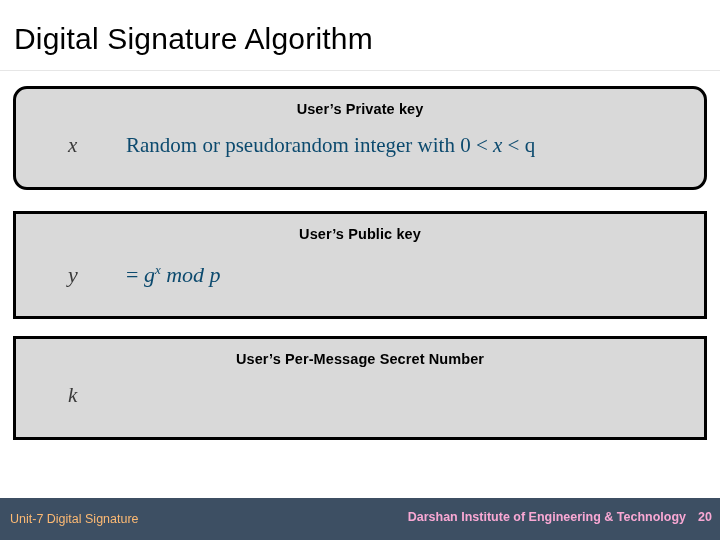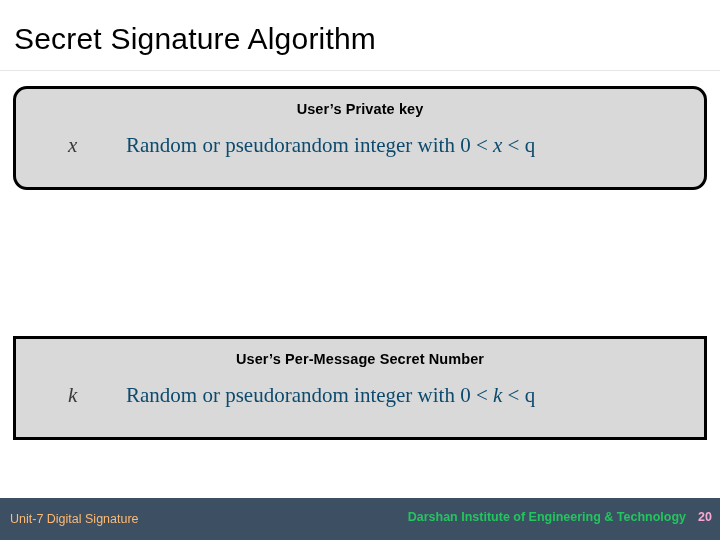--- a/index.html
+++ b/index.html
@@ -106,54 +106,60 @@
     top: 14px;
     font-size: 12.5px;
     color: #fdba74;
     text-align: right;
   }
   .footer-right {
     position: absolute;
     right: 34px;
     top: 12px;
     font-size: 12.5px;
-    color: #22c55e;
+    color: #f9a8d4;
     font-weight: bold;
   }
   .footer-page {
     position: absolute;
     right: 8px;
     top: 12px;
     font-size: 12.5px;
     color: #f9a8d4;
     font-weight: bold;
   }
 </style>
 </head>
 <body>
 
 <div class="slide">
 
-  <div class="title">Secret Signature Algorithm</div>
+  <div class="title">Digital Signature Algorithm</div>
   <div class="title-rule"></div>
 
   <div class="box box-1">
     <div class="box-heading">User’s Private key</div>
     <div class="formula-row">
       <span class="formula-var">x</span>
       <span class="formula-body"><span>Random or pseudorandom integer with 0 &lt; </span><span class="it">x</span><span> &lt; q</span></span>
     </div>
   </div>
 
+  <div class="box box-2">
+    <div class="box-heading">User’s Public key</div>
+    <div class="formula-row">
+      <span class="formula-var">y</span>
+      <span class="formula-body"><span>= </span><span class="it">g</span><sup>x</sup><span class="it"> mod p</span></span>
+    </div>
+  </div>
 
   <div class="box box-3">
     <div class="box-heading">User’s Per-Message Secret Number</div>
     <div class="formula-row">
       <span class="formula-var">k</span>
-      <span class="formula-body"><span>Random or pseudorandom integer with 0 &lt; </span><span class="it">k</span><span> &lt; q</span></span>
     </div>
   </div>
 
   <div class="footer-bar">
     <div class="footer-left">Unit-7  Digital Signature</div>
     <div class="footer-right">Darshan Institute of Engineering &amp; Technology</div>
     <div class="footer-page">20</div>
   </div>
 
 </div>

